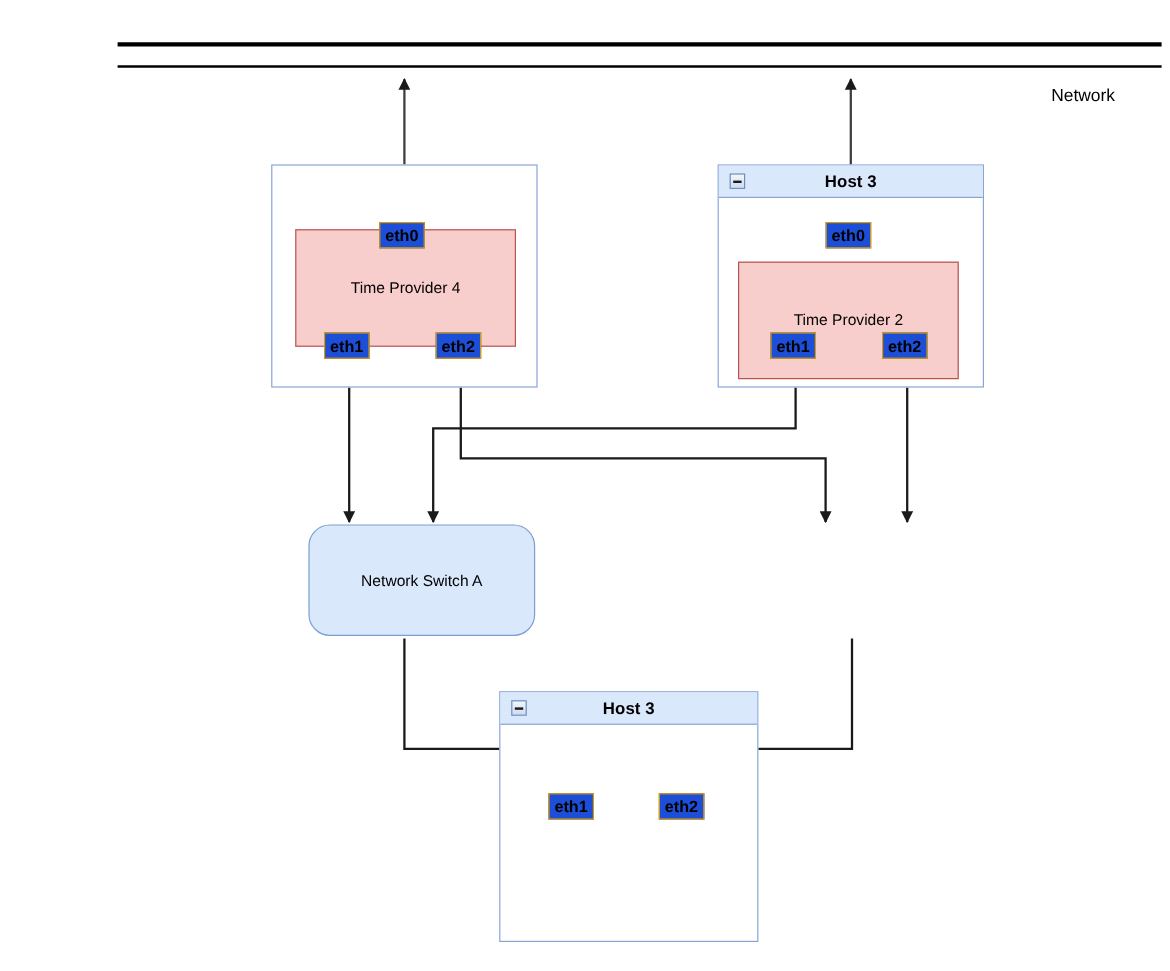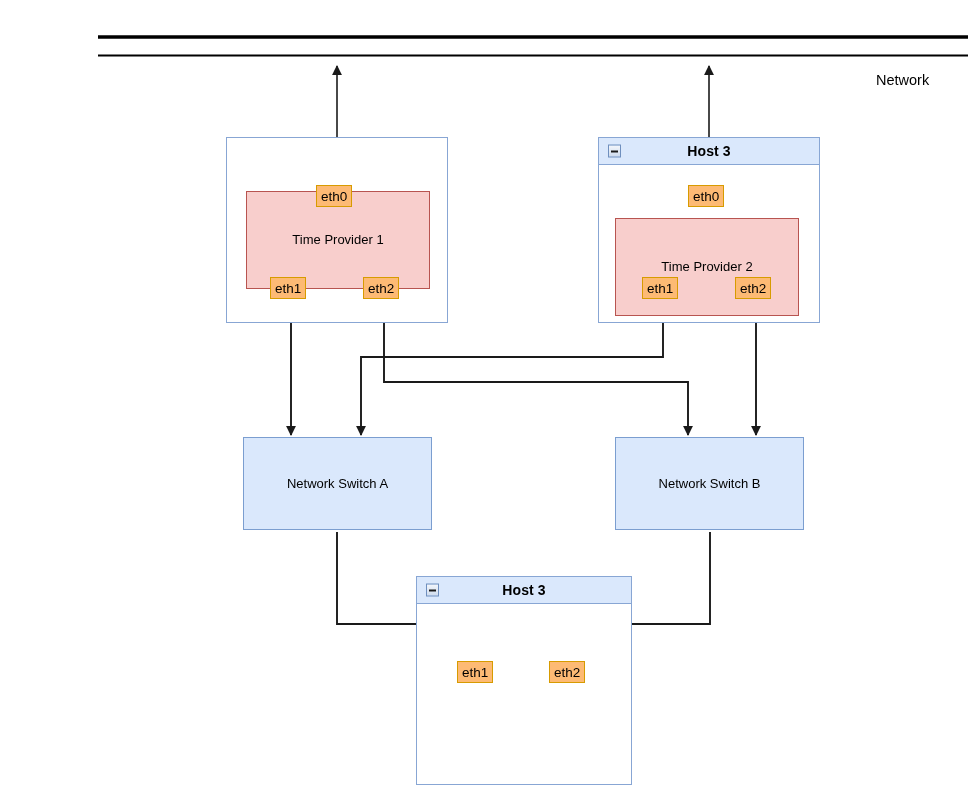--- a/index.html
+++ b/index.html
@@ -120,31 +120,32 @@
     justify-content: center;
     font-size: 13px;
     color: #000000;
     z-index: 3;
   }
 
   
   .port {
     position: absolute;
     box-sizing: border-box;
-    background: #fdba74;
+    background: #1d4ed8;
     border: 1.4px solid #d79b00;
     font-size: 13.5px;
     color: #000000;
     display: flex;
     align-items: center;
     justify-content: center;
     padding: 0 4px;
     height: 22px;
     z-index: 8;
     white-space: nowrap;
+    font-weight: bold;
   }
 </style>
 </head>
 <body>
 
 <div id="canvas">
 
   <svg id="wires" viewBox="0 0 975 809">
     <defs>
       <marker id="arrow" viewBox="0 0 10 10" refX="9" refY="5" markerWidth="5.2" markerHeight="5.2" orient="auto-start-reverse">
@@ -188,21 +189,21 @@
     <g>
       <path d="M 662 532 L 662 624 L 522 624 L 522 663" stroke="#1a1a1a" stroke-width="1.9" fill="none" marker-end="url(#arrow)"></path>
     </g>
   </svg>
 
   <div class="network-label">Network</div>
 
   <div class="host" style="left:178px; top:137px; width:222px; height:186px;">
     <div class="host-body">
       <div class="service pink" style="left:19px; top:53px; width:184px; height:98px;">
-        <span>Time Provider 1</span>
+        <span>Time Provider 4</span>
       </div>
     </div>
   </div>
 
   <div class="port" style="left:268px; top:185px;">eth0</div>
   <div class="port" style="left:222px; top:277px;">eth1</div>
   <div class="port" style="left:315px; top:277px;">eth2</div>
 
   <div class="host" style="left:550px; top:137px; width:222px; height:186px;">
     <div class="host-header">
@@ -215,27 +216,24 @@
       <div class="service pink" style="left:16px; top:53px; width:184px; height:98px;">
         <span>Time Provider 2</span>
       </div>
     </div>
   </div>
 
   <div class="port" style="left:640px; top:185px;">eth0</div>
   <div class="port" style="left:594px; top:277px;">eth1</div>
   <div class="port" style="left:687px; top:277px;">eth2</div>
 
-  <div class="switch" style="left:195px; top:437px; width:189px; height:93px;">
+  <div class="switch" style="left:209px; top:437px; width:189px; height:93px;border-radius:18px;">
     <span>Network Switch A</span>
   </div>
 
-  <div class="switch" style="left:567px; top:437px; width:189px; height:93px;">
-    <span>Network Switch B</span>
-  </div>
 
   <div class="host" style="left:368px; top:576px; width:216px; height:209px;">
     <div class="host-header">
       <span class="collapse-icon">
           <i></i>
         </span>
       <span class="host-title">Host 3</span>
     </div>
   </div>
 

